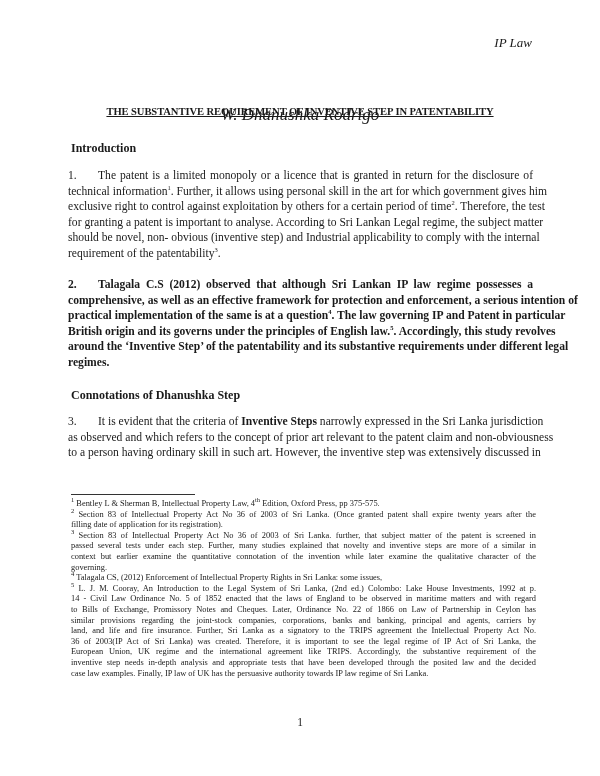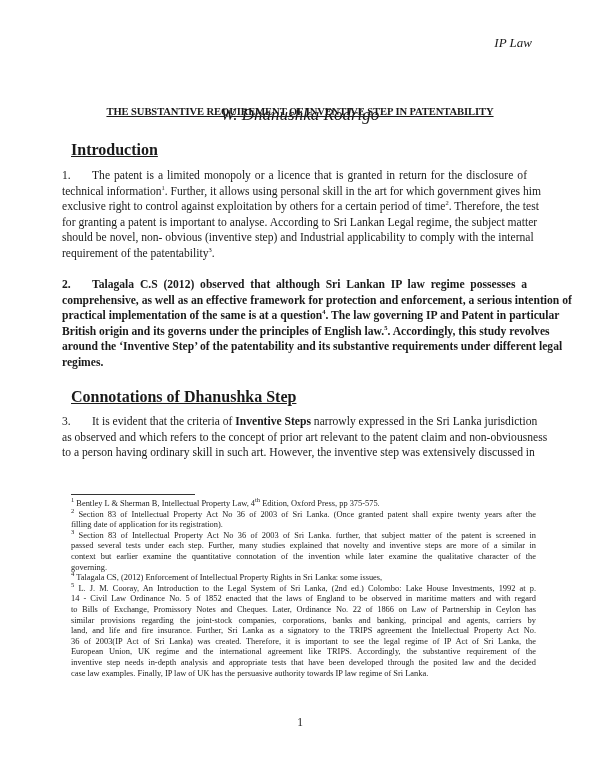--- a/index.html
+++ b/index.html
@@ -3,22 +3,22 @@
 <meta charset="utf-8">
 <style>
   html, body { margin: 0; padding: 0; background: #ffffff; }
   body { width: 600px; height: 776px; position: relative; overflow: hidden;
          font-family: "Liberation Serif", "DejaVu Serif", serif; color: #1a1a1a; }
   .page { position: absolute; left: 0; top: 0; width: 600px; height: 776px; background: #fff; }
   .header-right { position: absolute; right: 68px; top: 35px; font-style: italic; font-size: 13px; }
   .title { position: absolute; left: 0; right: 0; top: 62px; text-align: center; font-weight: bold;
            font-size: 10.6px; text-decoration: underline; letter-spacing: -0.1px; margin-top: 44px; }
   .author { position: absolute; left: 0; right: 0; top: 105px; text-align: center; font-style: italic; font-size: 17px; }
-  .heading { position: absolute; left: 71px; font-weight: bold; font-size: 16px; text-decoration: underline; }
-  .body-para { position: absolute; left: 62px; width: 465px; font-size: 11.6px; line-height: 15.6px; text-align: justify; }
+  .heading { position: absolute; left: 71px; font-weight: bold; font-size: 12px; }
+  .body-para { position: absolute; left: 68px; width: 465px; font-size: 11.6px; line-height: 15.6px; text-align: justify; }
   .body-para .line { display: block; white-space: nowrap; text-align-last: justify; }
   .body-para .line.last { text-align-last: left; }
   .num { display: inline-block; width: 30px; }
   sup { font-size: 6.5px; line-height: 0; vertical-align: super; }
   .rule { position: absolute; left: 71px; top: 494px; width: 124px; height: 1px; background: #333; }
   .footnotes { position: absolute; left: 71px; top: 499px; width: 465px; font-size: 8.4px; line-height: 10.6px; }
   .fn .line { display: block; white-space: nowrap; text-align: justify; text-align-last: justify; }
   .fn .line.last { text-align-last: left; }
   .page-number { position: absolute; left: 0; right: 0; top: 716px; text-align: center; font-size: 11.5px; }
 </style>

